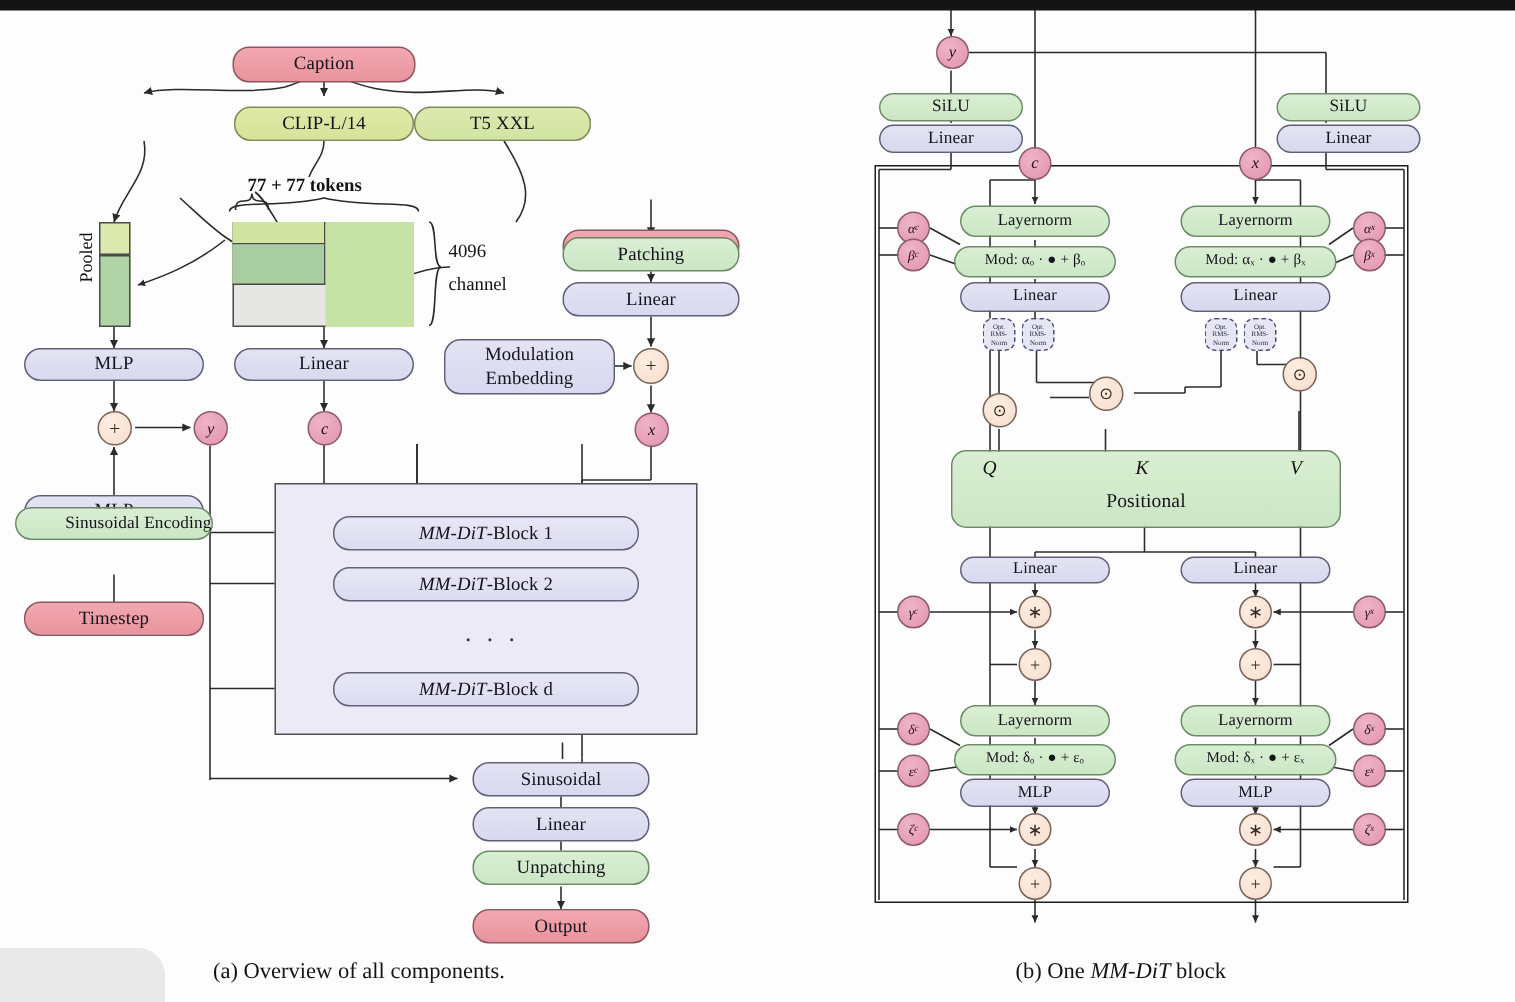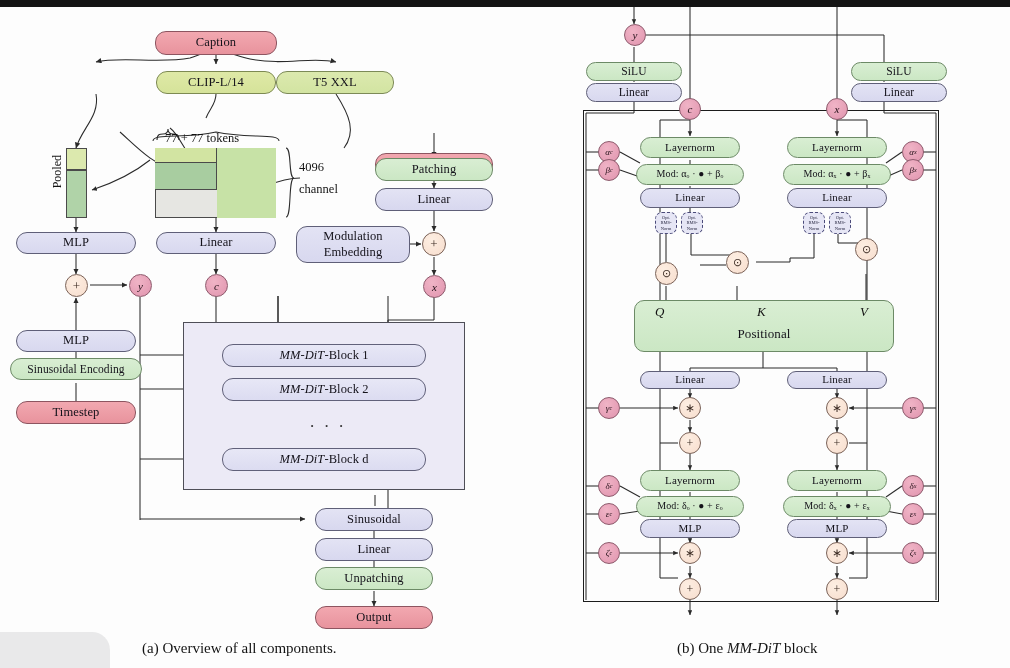--- a/index.html
+++ b/index.html
@@ -163,21 +163,21 @@
     <span>Caption</span>
   </div>
 
   <div class="node greenB" style="left:156px;top:71px;width:120px;height:23px;">
     <span>CLIP-L/14</span>
   </div>
   <div class="node greenC" style="left:276px;top:71px;width:118px;height:23px;">
     <span>T5 XXL</span>
   </div>
 
-  <div class="lbl" style="left:165px;top:131px;">
+  <div class="lbl" style="left:165px;top:116px;font-weight:bold;">
     <span>77 + 77 tokens</span>
   </div>
   <div class="lbl" style="left:299px;top:160px;">
     <span>4096</span>
   </div>
   <div class="lbl" style="left:299px;top:182px;">
     <span>channel</span>
   </div>
   <div class="vlabel" style="left:50px;top:155px;">
     <span>Pooled</span>
@@ -207,21 +207,21 @@
   <div class="circ cpink" style="left:205px;top:274px;width:23px;height:23px;">
     <span>c</span>
   </div>
   <div class="circ cpink" style="left:423px;top:275px;width:23px;height:23px;">
     <span>x</span>
   </div>
 
   <div class="node lav" style="left:16px;top:330px;width:120px;height:22px;">
     <span>MLP</span>
   </div>
-  <div class="node green" style="left:10px;top:358px;width:132px;height:22px;font-size:11.5px;">
+  <div class="node green" style="left:10px;top:338px;width:132px;height:22px;font-size:11.5px;justify-content:flex-end;">
     <span>Sinusoidal Encoding</span>
   </div>
   <div class="node pink" style="left:16px;top:401px;width:120px;height:23px;">
     <span>Timestep</span>
   </div>
 
   <div class="node pink" style="left:375px;top:118px;width:118px;height:23px;margin-top:35px;">
     <span>Noised Latent</span>
   </div>
   <div class="node green" style="left:375px;top:158px;width:118px;height:23px;">

